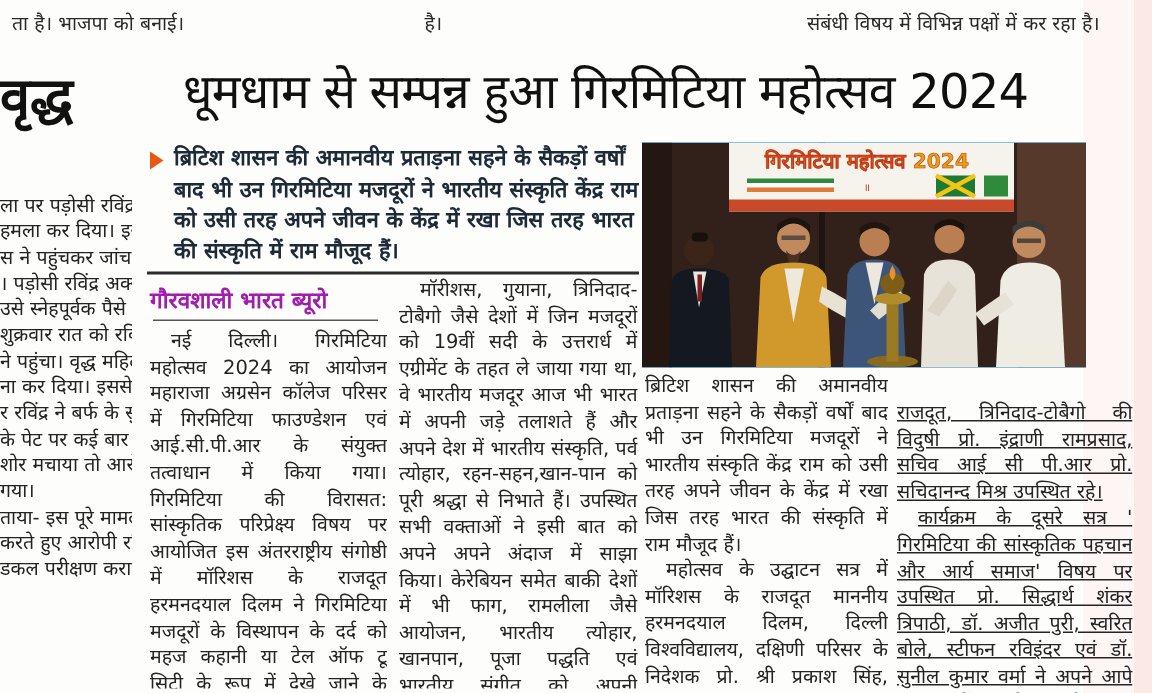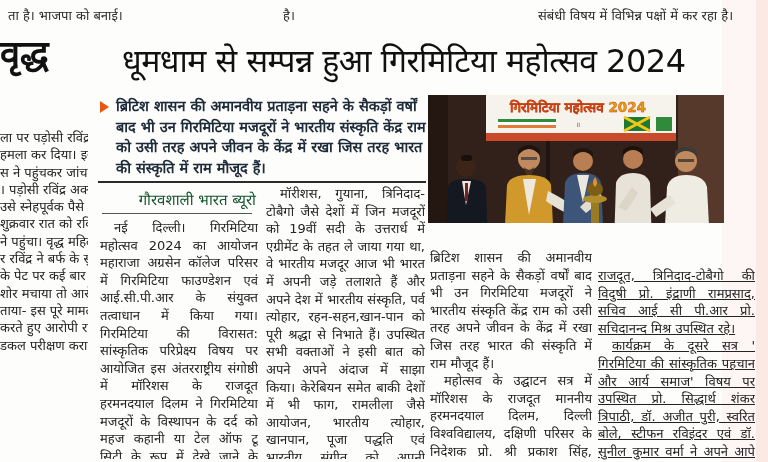--- a/index.html
+++ b/index.html
@@ -34,60 +34,62 @@
     position:absolute;left:0;top:5px;width:0;height:0;
     border-top:6px solid transparent;border-bottom:6px solid transparent;
     border-left:9px solid #e8590f;
   }
   .lead-text{
     margin:0 0 0 16px;font-size:14.5px;font-weight:700;line-height:20.5px;
     color:#1d2a38;text-align:left;
   }
   .rule-top{left:98px;top:181px;width:328px;height:2px;background:#2b2b2b;}
   .byline{
-    left:100px;top:189px;width:156px;text-align:right;
-    font-size:15px;font-weight:400;color:#14532d;
+    left:100px;top:189px;width:156px;text-align:left;
+    font-size:15px;font-weight:700;color:#a21caf;
   }
   .rule-byline{left:102px;top:213px;width:150px;height:1px;background:#555;}
 
   .body-col{font-size:13px;line-height:17.6px;color:#242424;overflow:hidden;}
   .body-col p{margin:0;text-align:justify;}
   .body-col p.indent{text-indent:14px;}
   .col1{left:100px;top:219px;width:158px;height:240px;}
   .col2{left:266px;top:185px;width:159px;height:274px;}
   .col3{left:430px;top:249px;width:162px;height:210px;}
   .col4{left:598px;top:267px;width:157px;height:210px;text-decoration:underline;}
 
   
-  .photo{left:428px;top:95px;width:296px;height:128px;overflow:hidden;background:#0ea5e9;}
+  .photo{left:428px;top:95px;width:296px;height:150px;overflow:hidden;background:#0ea5e9;}
   .photo svg{display:block;}
 </style>
 </head>
 <body>
 
 <div class="abs pink-soft"></div>
 <div class="abs pink-strip"></div>
 
 <div class="abs strip-frag" style="left:8px;">ता है। भाजपा को  बनाई।</div>
 <div class="abs strip-frag" style="left:283px;">है।</div>
 <div class="abs strip-frag" style="left:538px;">संबंधी विषय में विभिन्न पक्षों में  कर रहा है।</div>
 
 <div class="abs left-col">
-  <div class="left-head" style="position:absolute;left:0;top:36px;">वृद्ध</div>
+  <div class="left-head" style="position:absolute;left:0;top:48px;">वृद्ध</div>
   <div style="position:absolute;left:0;top:129px;">
     <div class="left-line">ला पर पड़ोसी रविंद्र ने</div>
     <div class="left-line">हमला कर दिया। इस</div>
     <div class="left-line">स ने पहुंचकर जांच-</div>
     <div class="left-line">। पड़ोसी रविंद्र अक्सर</div>
     <div class="left-line">उसे स्नेहपूर्वक पैसे दे</div>
     <div class="left-line">शुक्रवार रात को रविंद्र</div>
     <div class="left-line">ने पहुंचा। वृद्ध महिला</div>
+    <div class="left-line">ना कर दिया। इससे</div>
     <div class="left-line">र रविंद्र ने बर्फ के सुए</div>
     <div class="left-line">के पेट पर कई बार कर</div>
     <div class="left-line">शोर मचाया तो आरोपी</div>
+    <div class="left-line">गया।</div>
     <div class="left-line">ताया- इस पूरे मामले</div>
     <div class="left-line">करते हुए आरोपी रविंद्र</div>
     <div class="left-line">डकल परीक्षण कराया</div>
   </div>
 </div>
 
 <div class="abs headline">धूमधाम से सम्पन्न हुआ गिरमिटिया महोत्सव 2024</div>
 
 <div class="abs lead-wrap">
   <span class="lead-marker"></span>

